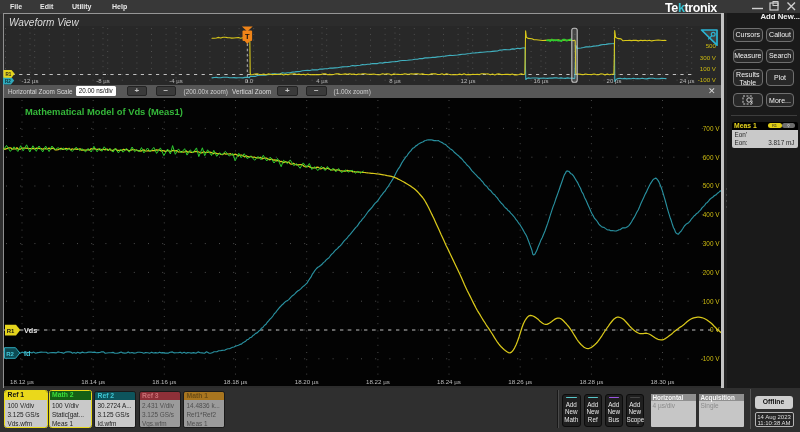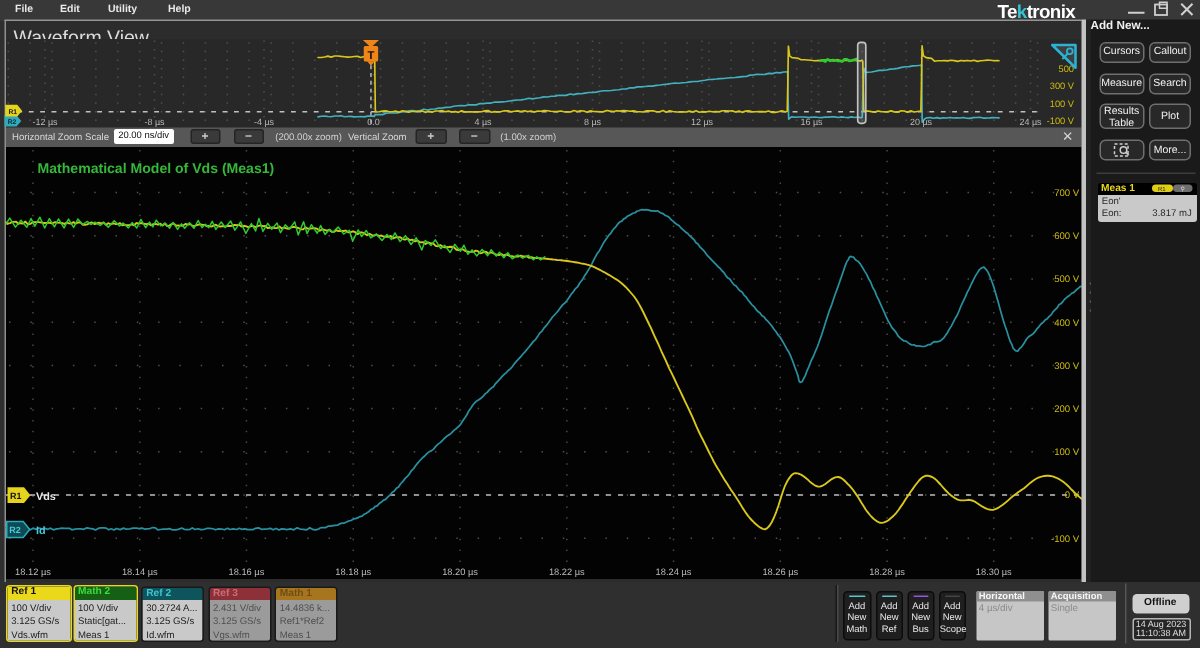--- a/index.html
+++ b/index.html
@@ -26,21 +26,21 @@
   <div class="abs menu" style="left:112px;">Help</div>
   <div class="abs" style="left:665px;top:0.5px;width:62px;color:#fff;font-size:12.5px;font-weight:bold;letter-spacing:-0.4px;">Te<span style="color:#35c3d2">k</span>tronix</div>
   <svg class="abs" style="left:748px;top:0;" width="52" height="13" viewBox="0 0 52 13">
     <line x1="4" y1="8.5" x2="15" y2="8.5" stroke="#cfcfcf" stroke-width="1.4"></line>
     <rect x="22" y="3" width="8" height="7" fill="none" stroke="#cfcfcf" stroke-width="1.2"></rect>
     <rect x="25" y="1.5" width="5" height="4" fill="none" stroke="#cfcfcf" stroke-width="1"></rect>
     <path d="M39.5 2.5 L47 10 M47 2.5 L39.5 10" stroke="#cfcfcf" stroke-width="1.4"></path>
   </svg>
 
   <div class="abs" style="left:3px;top:13px;width:718px;height:374.5px;background:#2c2c2c;border-top:1px solid #969696;border-left:1px solid #8f8f8f;"></div>
-  <div class="abs" style="left:9px;top:16.5px;color:#dcdcdc;font-size:13px;">Waveform View</div>
+  <div class="abs" style="left:9px;top:16.5px;color:#dcdcdc;font-size:10px;font-style:italic;">Waveform View</div>
 
   <svg class="abs" style="left:0;top:0;" width="800" height="432" viewBox="0 0 800 432">
     <rect x="4" y="26" width="717" height="59" fill="#282828"></rect>
 <line x1="30" y1="27" x2="30" y2="83" stroke="#4f4f4f" stroke-width="1" stroke-dasharray="1 4.6"></line>
 <line x1="103" y1="27" x2="103" y2="83" stroke="#4f4f4f" stroke-width="1" stroke-dasharray="1 4.6"></line>
 <line x1="176" y1="27" x2="176" y2="83" stroke="#4f4f4f" stroke-width="1" stroke-dasharray="1 4.6"></line>
 <line x1="249" y1="27" x2="249" y2="83" stroke="#4f4f4f" stroke-width="1" stroke-dasharray="1 4.6"></line>
 <line x1="322" y1="27" x2="322" y2="83" stroke="#4f4f4f" stroke-width="1" stroke-dasharray="1 4.6"></line>
 <line x1="395" y1="27" x2="395" y2="83" stroke="#4f4f4f" stroke-width="1" stroke-dasharray="1 4.6"></line>
 <line x1="468" y1="27" x2="468" y2="83" stroke="#4f4f4f" stroke-width="1" stroke-dasharray="1 4.6"></line>
@@ -158,21 +158,21 @@
   <div class="abs" style="left:721px;top:13px;width:2.5px;height:374.5px;background:#c2c2c2;"></div>
   <div class="abs" style="left:723.5px;top:13px;width:3.5px;height:374.5px;background:#232323;"></div>
   <svg class="abs" style="left:724.5px;top:186px;" width="5" height="30" viewBox="0 0 5 30">
     <circle cx="2.5" cy="3" r="1" fill="#909090"></circle>
       <circle cx="2.5" cy="9" r="1" fill="#909090"></circle>
     <circle cx="2.5" cy="15" r="1" fill="#909090"></circle>
       <circle cx="2.5" cy="21" r="1" fill="#909090"></circle>
   </svg>
 
   <div class="abs" style="left:727px;top:13px;width:73px;height:374.5px;background:#1a1a1a;"></div>
-  <div class="abs" style="left:727px;top:12px;width:73px;text-align:left;color:#f0f0f0;font-size:7.8px;font-weight:bold;">Add New...</div>
+  <div class="abs" style="left:727px;top:12px;width:73px;text-align:right;color:#f0f0f0;font-size:7.8px;font-weight:bold;">Add New...</div>
   <div class="sbtn" style="left:733px;top:27.5px;width:29.5px;height:14px;">Cursors</div>
   <div class="sbtn" style="left:766px;top:27.5px;width:28px;height:14px;">Callout</div>
   <div class="sbtn" style="left:733px;top:48.5px;width:29.5px;height:14px;">Measure</div>
   <div class="sbtn" style="left:766px;top:48.5px;width:28px;height:14px;">Search</div>
   <div class="sbtn" style="left:733px;top:69px;width:29.5px;height:17px;line-height:7.8px;padding-top:1px;">Results<br>Table</div>
   <div class="sbtn" style="left:766px;top:69px;width:28px;height:17px;line-height:15px;">Plot</div>
   <div class="sbtn" style="left:733px;top:92.5px;width:29.5px;height:14.5px;"><svg width="14" height="11" viewBox="0 0 14 11" style="margin-top:1px;">
         <rect x="2" y="1" width="9" height="8" fill="none" stroke="#cfcfcf" stroke-width="1" stroke-dasharray="2 1.4"></rect>
         <circle cx="8" cy="5" r="2.2" fill="none" stroke="#cfcfcf" stroke-width="1"></circle>
         <line x1="9.5" y1="6.5" x2="11.5" y2="8.5" stroke="#cfcfcf" stroke-width="1"></line>

